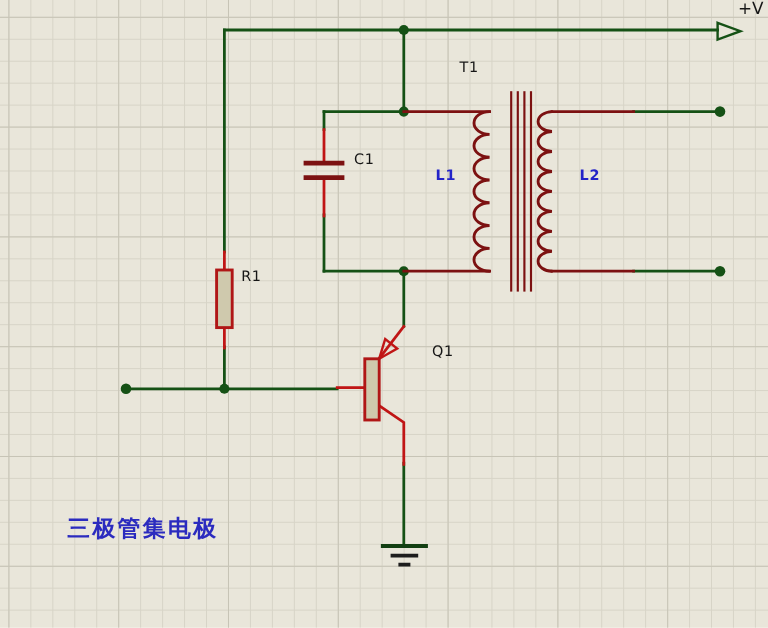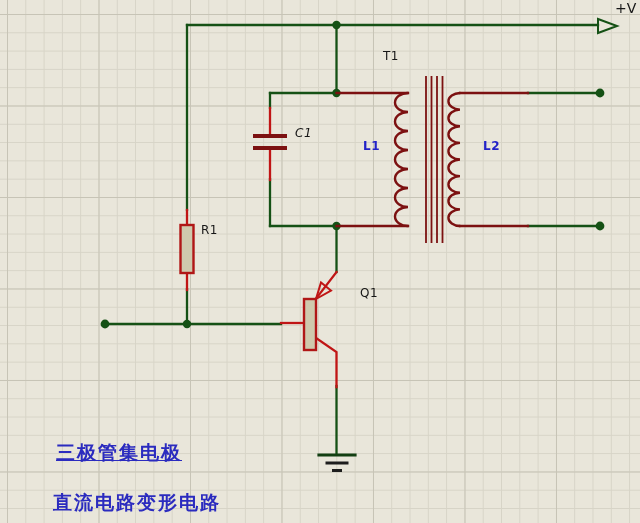--- a/index.html
+++ b/index.html
@@ -124,23 +124,22 @@
   </svg>
 
   <div class="lbl small" style="left:615px; top:1px;">+V</div>
 
   <div class="lbl" style="left:383px; top:50px;">T1</div>
 
   <div class="lbl blue" style="left:363px; top:140px;text-align:right;">L1</div>
 
   <div class="lbl blue" style="left:483px; top:140px;">L2</div>
 
-  <div class="lbl" style="left:295px; top:127px;font-style:italic;">C1</div>
+  <div class="lbl" style="left:295px; top:127px;">C1</div>
 
   <div class="lbl" style="left:201px; top:224px;">R1</div>
 
   <div class="lbl" style="left:344px; top:287px;margin-left:16px;">Q1</div>
 
-  <div class="caption" style="left:56px; top:440px;text-decoration:underline;">三极管集电极</div>
+  <div class="caption" style="left:56px; top:428px;">三极管集电极</div>
 
-  <div class="caption" style="left:53px; top:490px;">直流电路变形电路</div>
 
 </div>
 
 </body></html>

